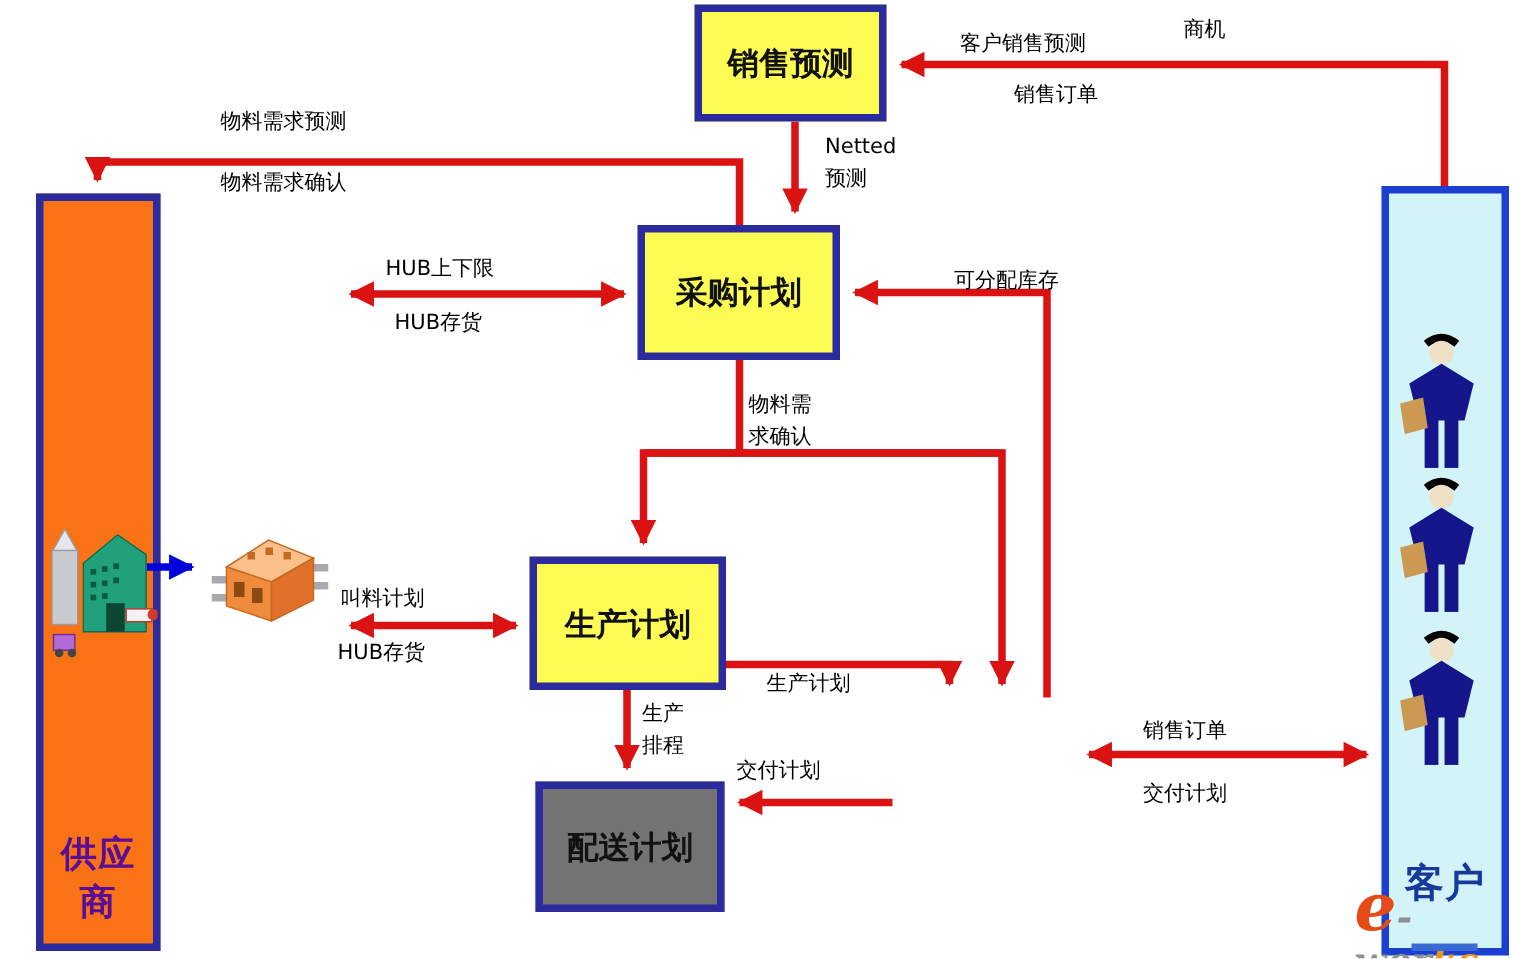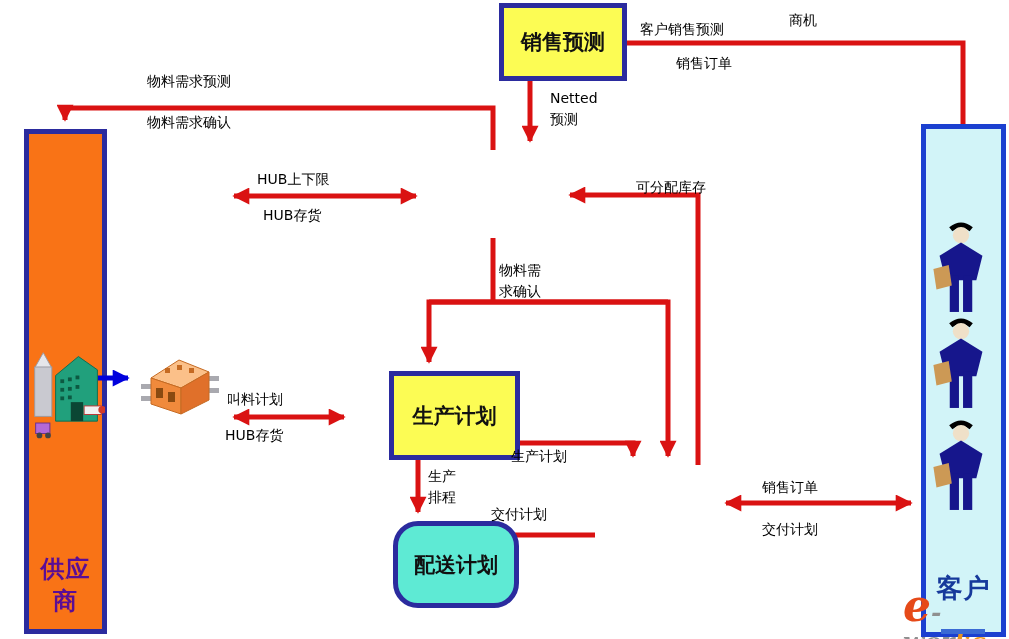--- a/index.html
+++ b/index.html
@@ -6,22 +6,22 @@
   #stage{
     position:relative;width:1009px;height:639px;background:#ffffff;
     font-family:"DejaVu Sans","Liberation Sans",sans-serif;overflow:hidden;
   }
   
   .lane{position:absolute;border:5px solid #2b2b9e;background:#f97316;box-sizing:border-box;}
   .lane-label{position:absolute;left:0;right:0;text-align:center;font-weight:bold;
     font-size:24px;color:#5a0d96;letter-spacing:1px;}
   
   .pbox{position:absolute;border:5px solid #2b2b9e;background:#fcfc54;box-sizing:border-box;
-    display:flex;align-items:center;justify-content:center;font-weight:bold;font-size:21px;color:#111;margin-left:36px;}
-  .pbox.green{background:#5eead4;border-radius:25px;}
+    display:flex;align-items:center;justify-content:center;font-weight:bold;font-size:21px;color:#111;}
+  .pbox.green{background:#737373;}
   
   .lbl{position:absolute;font-weight:normal;font-size:14px;color:#000;white-space:nowrap;line-height:21px;}
   svg.overlay{position:absolute;left:0;top:0;z-index:3;}
   .icon{position:absolute;}
   
   .logo{position:absolute;left:903px;top:588px;z-index:6;font-style:italic;font-weight:bold;
     font-family:"DejaVu Serif","Liberation Serif",serif;}
   .logo .e{font-size:44px;color:#e64a19;line-height:36px;}
   .logo .works{font-size:25px;color:#8f8f8f;}
   .logo .ks{font-size:25px;color:#e8931d;}
@@ -124,20 +124,23 @@
       <path d="M418,460 L418,512" marker-end="url(#aR)"></path>
       <path d="M595,535 L493,535" marker-end="url(#aR)"></path>
       <path d="M726,503 L911,503" marker-start="url(#aR)" marker-end="url(#aR)"></path>
     </g>
     <path d="M98,378 L128,378" stroke="#0000dd" stroke-width="5" fill="none" marker-end="url(#aB)"></path>
   </svg>
 
   <div class="pbox" style="left:463px;top:3px;width:128px;height:78px;z-index:4">
     <span>销售预测</span>
   </div>
+  <div class="pbox" style="left:425px;top:150px;width:135px;height:90px;z-index:4">
+    <span>采购计划</span>
+  </div>
   <div class="pbox" style="left:353px;top:371px;width:131px;height:89px;z-index:4">
     <span>生产计划</span>
   </div>
   <div class="pbox green" style="left:357px;top:521px;width:126px;height:87px;z-index:4">
     <span>配送计划</span>
   </div>
 
   <div class="lbl" style="left:640px;top:19px;z-index:5">客户销售预测</div>
   <div class="lbl" style="left:789px;top:10px;z-index:5">商机</div>
   <div class="lbl" style="left:676px;top:53px;z-index:5">销售订单</div>

